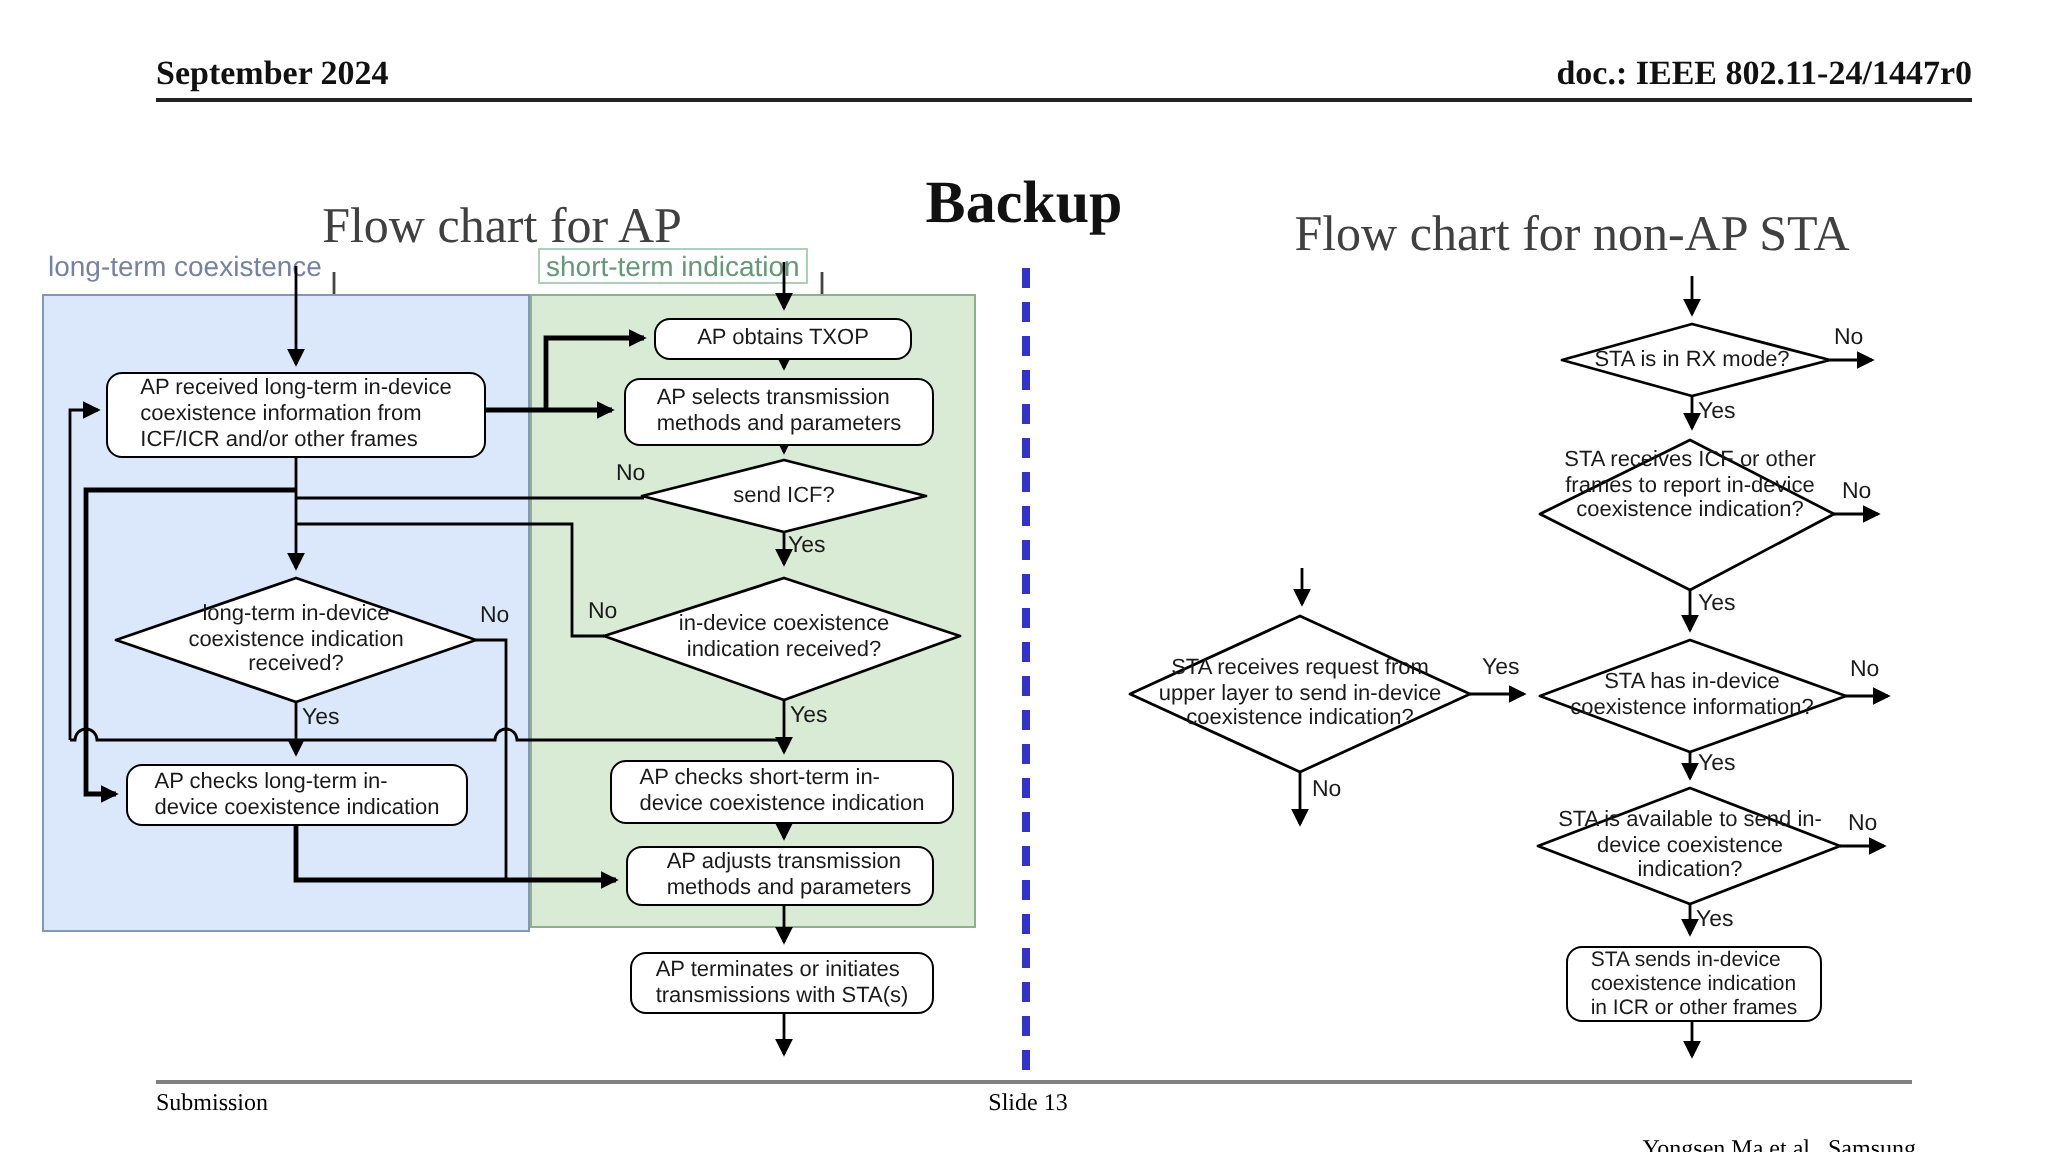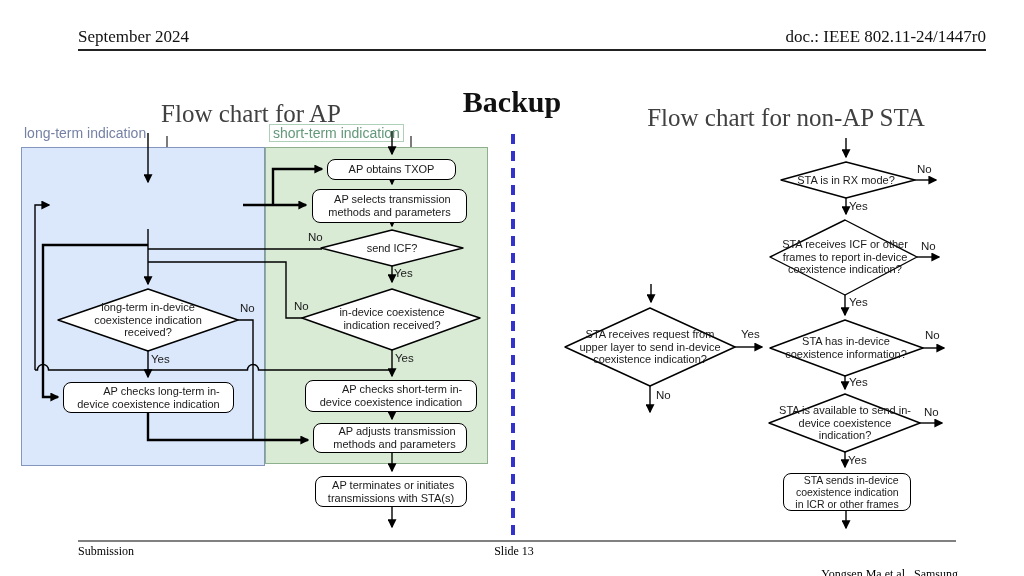--- a/index.html
+++ b/index.html
@@ -2,29 +2,29 @@
 <html><head>
 <meta charset="utf-8">
 <style>
   html,body{margin:0;padding:0;background:#e8e8e8;}
   .slide{
     position:relative;width:1024px;height:576px;background:#ffffff;
     font-family:"Liberation Sans",sans-serif;overflow:hidden;
   }
   .abs{position:absolute;}
   .serif{font-family:"Liberation Serif","DejaVu Serif",serif;}
-  .hdr{font-size:17px;font-weight:normal;color:#111;}
+  .hdr{font-size:17px;font-weight:bold;color:#111;}
   .ttl-backup{font-size:30px;font-weight:bold;color:#111;transform:translateX(-50%);}
   .ttl{font-size:25px;color:#404040;transform:translateX(-50%);white-space:nowrap;}
   .rule{background:#222;height:2px;}
   .region{border:1px solid;box-sizing:border-box;}
   .region-label{font-size:14px;white-space:nowrap;}
   .node{
     box-sizing:border-box;background:#ffffff;border:1.5px solid #000;border-radius:8px;
-    display:flex;align-items:center;justify-content:center;text-align:right;
+    display:flex;align-items:center;justify-content:center;text-align:left;
     font-size:11px;line-height:1.16;color:#1a1a1a;white-space:pre-line;padding:1px 2px;
   }
   .dtext{
     display:flex;align-items:center;justify-content:center;text-align:center;
     font-size:11px;line-height:1.18;color:#1a1a1a;white-space:pre-line;pointer-events:none;
   }
   .yn{font-size:11.5px;color:#1a1a1a;white-space:nowrap;}
   .ftr{font-size:12px;color:#000000;text-align:center;}
   svg.layer{position:absolute;left:0;top:0;pointer-events:none;}
 </style>
@@ -36,21 +36,21 @@
   <div class="abs serif hdr" style="left:78px;top:27px;">September 2024</div>
   <div class="abs serif hdr" style="right:38px;top:27px;">doc.: IEEE 802.11-24/1447r0</div>
   <div class="abs rule" style="left:78px;top:49px;width:908px;"></div>
 
   <div class="abs serif ttl-backup" style="left:512px;top:85px;">Backup</div>
   <div class="abs serif ttl" style="left:251px;top:100px;">Flow chart for AP</div>
   <div class="abs serif ttl" style="left:786px;top:104px;">Flow chart for non-AP STA</div>
 
   <div class="abs region" style="left:21px;top:147px;width:244px;height:319px;background:#dbe8fb;border-color:#8496bd;"></div>
   <div class="abs region" style="left:265px;top:147px;width:223px;height:317px;background:#d9ead5;border-color:#8fb08c;"></div>
-  <div class="abs region-label" style="left:24px;top:125px;color:#7581a5;">long-term indication</div>
+  <div class="abs region-label" style="left:24px;top:125px;color:#7581a5;">long-term coexistence</div>
   <div class="abs region-label" style="left:269px;top:124px;color:#639879;border:1px solid #aecfb8;padding:0 3px;background:rgba(255,255,255,0.5);">short-term indication</div>
 
   <svg class="layer" width="1024" height="576" viewBox="0 0 1024 576">
     <defs>
       <marker id="arr" viewBox="0 0 10 10" refX="8.5" refY="5" markerWidth="9" markerHeight="9" markerUnits="userSpaceOnUse" orient="auto-start-reverse">
         <path d="M0,0 L10,5 L0,10 z" fill="#000"></path>
       </marker>
     </defs>
 
     <path d="M513,134 V540" stroke="#3333cc" stroke-width="4" stroke-dasharray="10 7" fill="none"></path>
@@ -107,20 +107,23 @@
       <polygon points="392,230 463,248 392,266 321,248"></polygon>
       <polygon points="392,289 480,318 392,350 302,318"></polygon>
       <polygon points="846,162 915,180 846,198 781,180"></polygon>
       <polygon points="845,220 917,257 845,295 770,257"></polygon>
       <polygon points="845,320 923,348 845,376 770,348"></polygon>
       <polygon points="845,394 920,423 845,452 769,423"></polygon>
       <polygon points="650,308 735,347 650,386 565,347"></polygon>
     </g>
   </svg>
 
+  <div class="abs node" style="left:53px;top:186px;width:190px;height:43px;">AP received long-term in-device
+coexistence information from
+ICF/ICR and/or other frames</div>
   <div class="abs node" style="left:63px;top:382px;width:171px;height:31px;">AP checks long-term in-
 device coexistence indication</div>
   <div class="abs node" style="left:327px;top:159px;width:129px;height:21px;">AP obtains TXOP</div>
   <div class="abs node" style="left:312px;top:189px;width:155px;height:34px;">AP selects transmission
 methods and parameters</div>
   <div class="abs node" style="left:305px;top:380px;width:172px;height:32px;">AP checks short-term in-
 device coexistence indication</div>
   <div class="abs node" style="left:313px;top:423px;width:154px;height:30px;padding-left:11px;">AP adjusts transmission
 methods and parameters</div>
   <div class="abs node" style="left:315px;top:476px;width:152px;height:31px;">AP terminates or initiates
@@ -130,21 +133,21 @@
 coexistence indication
 in ICR or other frames</div>
 
   <div class="abs dtext" style="left:72px;top:294px;width:152px;height:52px;">long-term in-device
 coexistence indication
 received?</div>
   <div class="abs dtext" style="left:337px;top:240px;width:110px;height:16px;">send ICF?</div>
   <div class="abs dtext" style="left:310px;top:300px;width:164px;height:38px;">in-device coexistence
 indication received?</div>
   <div class="abs dtext" style="left:781px;top:172px;width:130px;height:16px;">STA is in RX mode?</div>
-  <div class="abs dtext" style="left:770px;top:230px;width:150px;height:54px;">STA receives ICF or other
+  <div class="abs dtext" style="left:770px;top:216px;width:150px;height:54px;">STA receives ICF or other
 frames to report in-device
 coexistence indication?</div>
   <div class="abs dtext" style="left:769px;top:396px;width:152px;height:54px;">STA is available to send in-
 device coexistence
 indication?</div>
   <div class="abs dtext" style="left:771px;top:328px;width:150px;height:40px;">STA has in-device
 coexistence information?</div>
   <div class="abs dtext" style="left:566px;top:320px;width:168px;height:54px;">STA receives request from
 upper layer to send in-device
 coexistence indication?</div>

